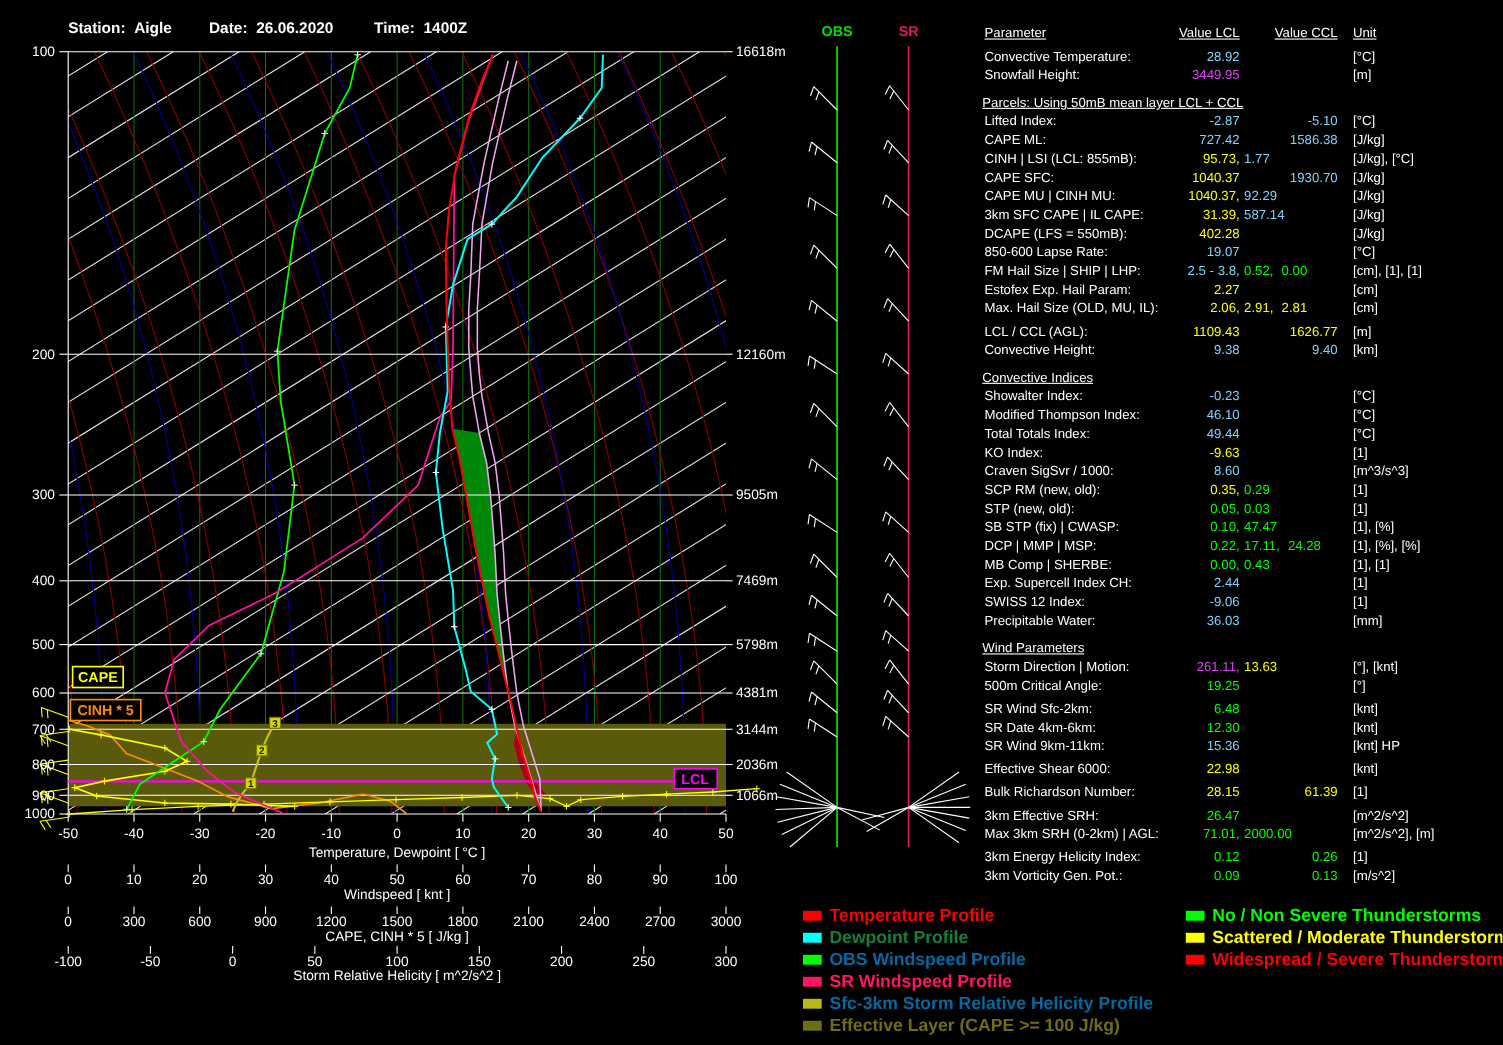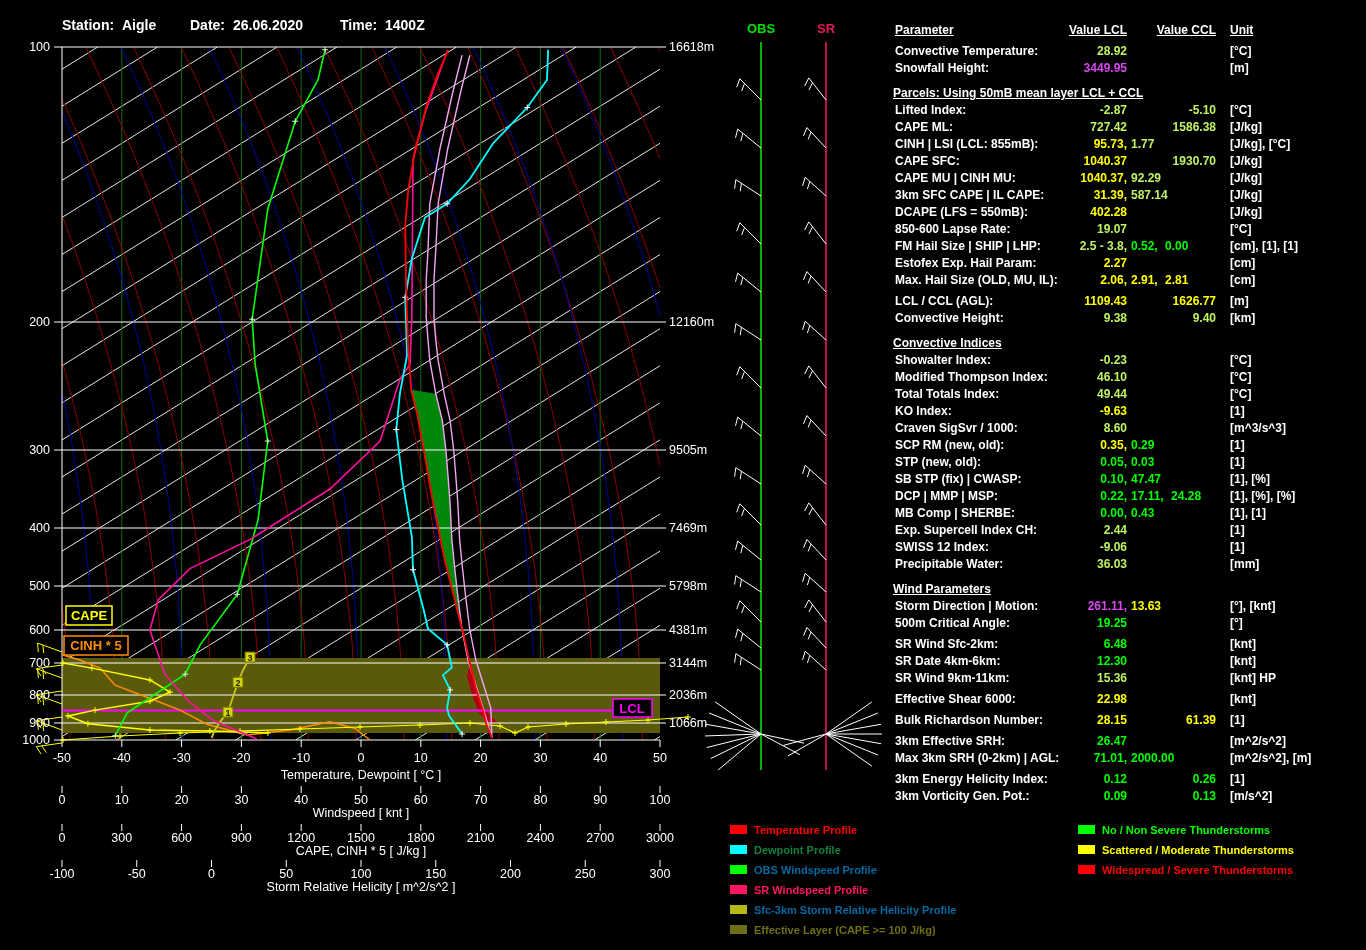--- a/index.html
+++ b/index.html
@@ -6,34 +6,34 @@
   #root{position:relative;width:1366px;height:950px;background:#000;overflow:hidden;
         font-family:"Liberation Sans",sans-serif;}
   svg{position:absolute;left:0;top:0;}
   svg text{font-family:"Liberation Sans",sans-serif;}
   .ttl{fill:#fff;font-size:14px;font-weight:700;}
   .axnum{fill:#fff;font-size:12.5px;}
   .axlab{fill:#fff;font-size:12.5px;}
   .collab{font-size:13px;font-weight:700;}
   
   #panel{position:absolute;left:893px;top:22px;width:473px;color:#fff;
-         font-size:12px;font-weight:700;line-height:17px;}
+         font-size:12px;font-weight:400;line-height:17px;}
   .trow,.thead{position:relative;height:17px;white-space:nowrap;}
   .tsec{position:relative;height:17px;margin-top:8px;text-decoration:underline;white-space:nowrap;}
   .gap{margin-top:4px;}
   .lab{position:absolute;left:2px;}
   .lclbox{position:absolute;left:0;width:234px;text-align:right;}
   .rest{position:absolute;left:238px;}
   .cclbox{position:absolute;left:0;width:323px;text-align:right;}
   .unit{position:absolute;left:337px;}
   .u{text-decoration:underline;}
-  .c-r{color:#bef264;} .c-y{color:#ffff00;} .c-g{color:#00ff00;} .c-w{color:#d946ef;}
+  .c-r{color:#7dd3fc;} .c-y{color:#ffff00;} .c-g{color:#00ff00;} .c-w{color:#d946ef;}
   
   #legend{position:absolute;left:0;top:0;width:1366px;height:950px;pointer-events:none;}
-  .litem{position:absolute;font-size:11px;font-weight:700;white-space:nowrap;}
+  .litem{position:absolute;font-size:16px;font-weight:700;white-space:nowrap;}
   .sw{display:inline-block;width:17px;height:9px;margin-right:7px;}
 </style>
 </head>
 <body>
 <div id="root">
 
 <svg id="chart" width="1366" height="950" viewBox="0 0 1366 950">
   <defs>
     <clipPath id="clipPlot">
           <rect x="62" y="47" width="598" height="693"></rect>

